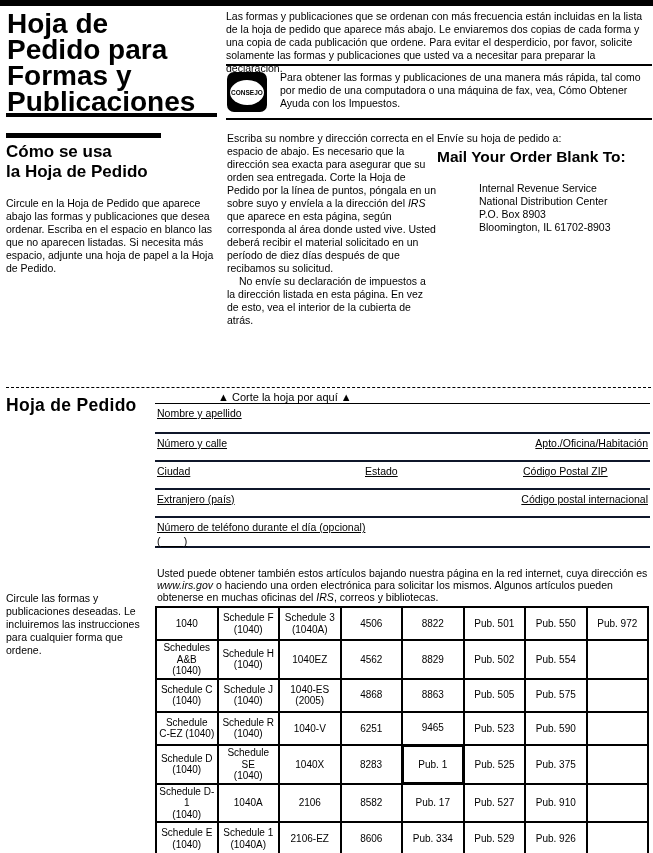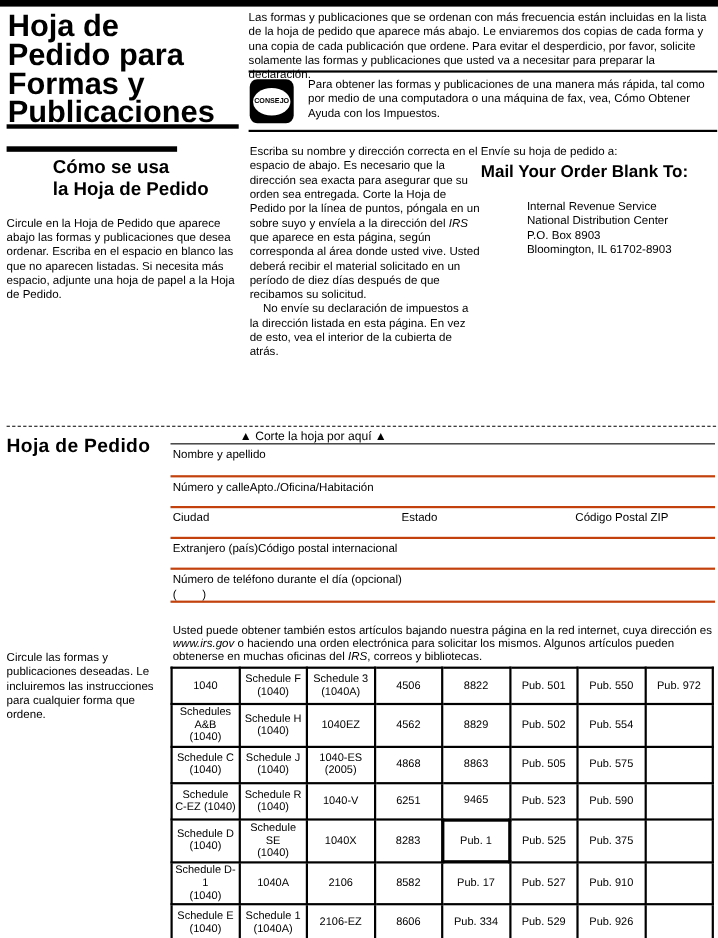--- a/index.html
+++ b/index.html
@@ -20,40 +20,40 @@
   .rule-r1 { left:226px; top:64px; width:426px; height:2px; }
   .tip-icon { left:227px; top:72px; width:40px; height:40px; background:#000; border-radius:7px;
               display:flex; align-items:center; justify-content:center; }
   .tip-icon-inner { width:34px; height:25px; background:#fff; border-radius:50%;
                     display:flex; align-items:center; justify-content:center;
                     font-size:6.5px; font-weight:bold; letter-spacing:0; }
   .tip-text { left:280px; top:71px; width:372px; }
   .rule-r2 { left:226px; top:118px; width:426px; height:2px; }
 
   .como-bar { left:6px; top:133px; width:155px; height:5px; }
-  .como-heading { left:6px; top:142px; width:212px; font-size:17px; line-height:20px; font-weight:bold;margin-left:42px; }
+  .como-heading { left:6px; top:142px; width:212px; font-size:17px; line-height:20px; font-weight:bold; }
   .como-body { left:6px; top:197px; width:212px; }
 
   .mid-col { left:227px; top:132px; width:209px; }
   .mid-col .p2 { text-indent:12px; }
   .mailto-intro { left:437px; top:132px; width:214px; }
   .mailto-heading { left:437px; top:150px; width:216px; font-size:15.5px; font-weight:bold; }
   .mailto-address { left:479px; top:182px; width:172px; line-height:13px; }
 
   .cutline { left:6px; top:387px; width:645px; height:0; border-top:1.5px dashed #000; }
   .cut-label { left:218px; top:391px; font-size:11px; }
 
   .ob-heading { left:6px; top:399px; font-size:17.5px; font-weight:bold; letter-spacing:0.3px; }
   .ob-addr-note { left:6px; top:428px; width:140px; }
   .ob-circle-note { left:6px; top:592px; width:150px; }
 
   .form { left:155px; top:403px; width:495px; border-top:1.5px solid #000; }
-  .field { border-bottom:2px solid #c2410c; box-sizing:border-box; padding:3px 2px 0 2px; }
+  .field { border-bottom:2px solid #0f172a; box-sizing:border-box; padding:3px 2px 0 2px;text-decoration:underline; }
   .f-name { height:30px; }
-  .f-row { height:28px; display:flex; justify-content:flex-start; }
+  .f-row { height:28px; display:flex; justify-content:space-between; }
   .f-city { height:28px; display:flex; }
   .f-city .c1 { flex:0 0 208px; } .f-city .c2 { flex:0 0 158px; } .f-city .c3 { flex:1; }
   .f-phone { height:30px; }
   .phone-val { white-space:pre; margin-top:1px; }
   .net-note { padding:19px 0 0 2px; line-height:12px; }
 
   table.order { border-collapse:collapse; margin-top:3px; width:494px; table-layout:fixed; }
   table.order td {
     border:2px solid #000; height:29px; text-align:center; vertical-align:middle;
     font-size:10px; line-height:11.5px; white-space:pre-line; padding:1px; overflow:hidden;

